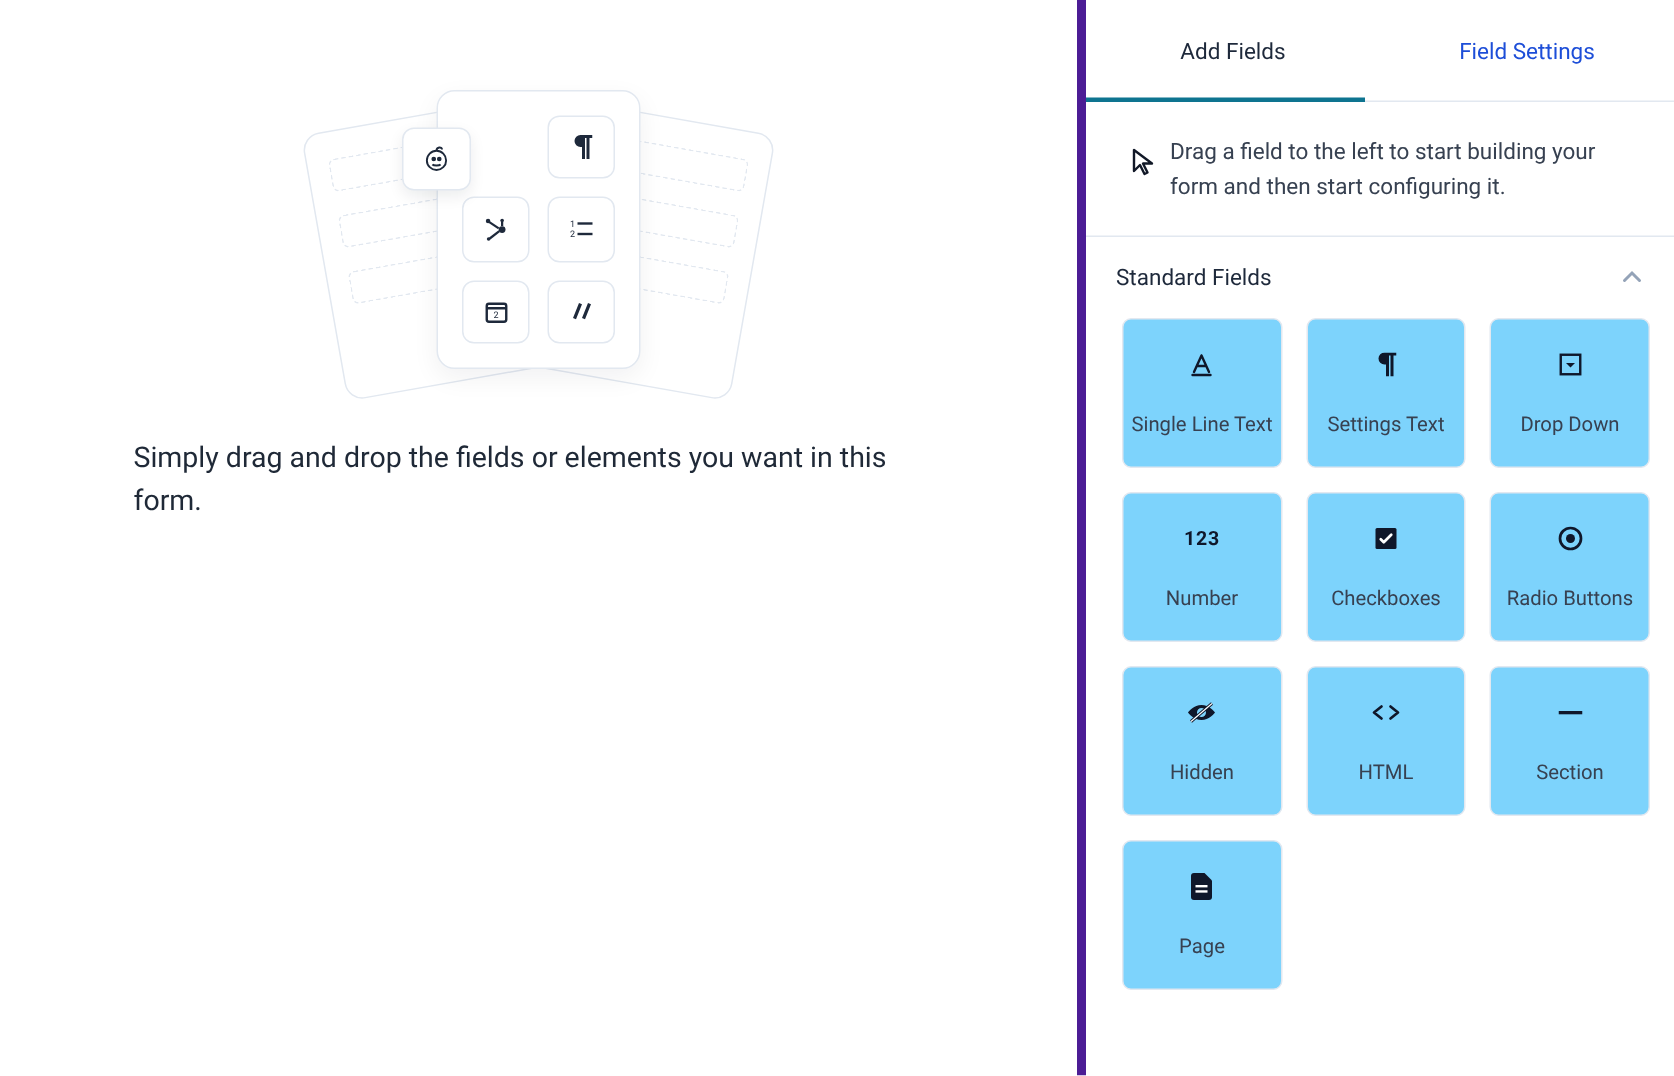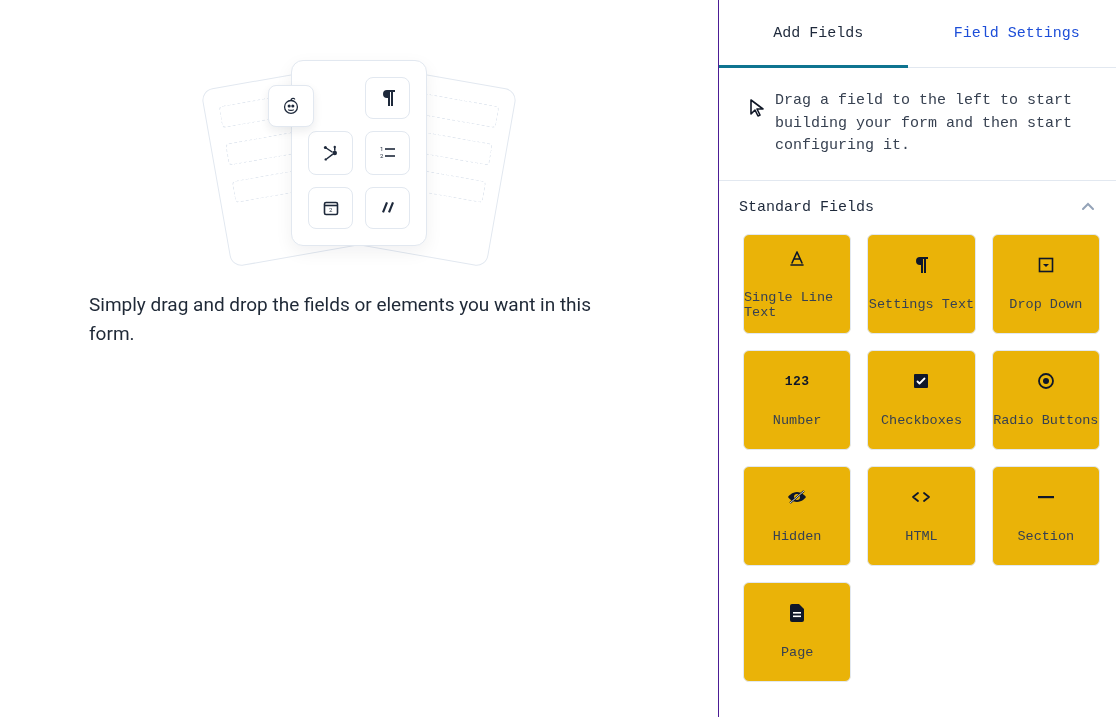--- a/index.html
+++ b/index.html
@@ -94,25 +94,24 @@
   .canvas-caption {
     font-size: 19px;
     color: #1f2937;
     max-width: 540px;
     line-height: 1.55;
   }
 
   .sidebar {
     width: 398px;
     height: 100%;
-    border-left: 1px solid #4c1d95;
+    border-left: 6px solid #4c1d95;
     display: flex;
     flex-direction: column;
     background: #fff;
-    font-family: Liberation Mono, monospace;
   }
   .tabs {
     display: flex;
     height: 68px;
     border-bottom: 1px solid #e2e8f0;
   }
   .tab {
     flex: 1;
     display: flex;
     align-items: center;
@@ -180,21 +179,21 @@
     border-radius: 6px;
     height: 100px;
     display: flex;
     flex-direction: column;
     align-items: center;
     justify-content: center;
     gap: 22px;
     color: #374151;
     font-size: 13.5px;
     cursor: grab;
-    background: #eab308;
+    background: #7dd3fc;
   }
   .field-tile .icon {
     color: #0f172a;
     height: 20px;
     display: flex;
     align-items: center;
     justify-content: center;
   }
   .field-tile .num123 {
     font-weight: 700;

